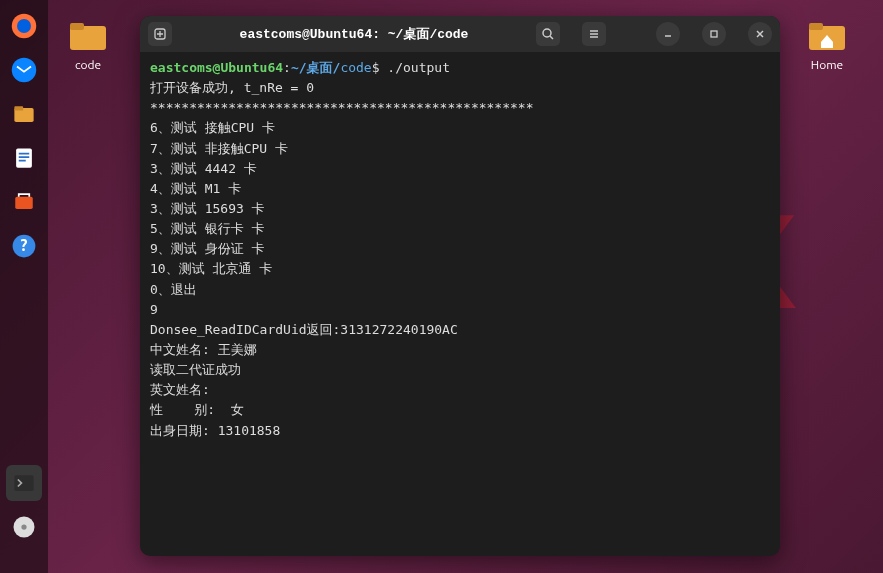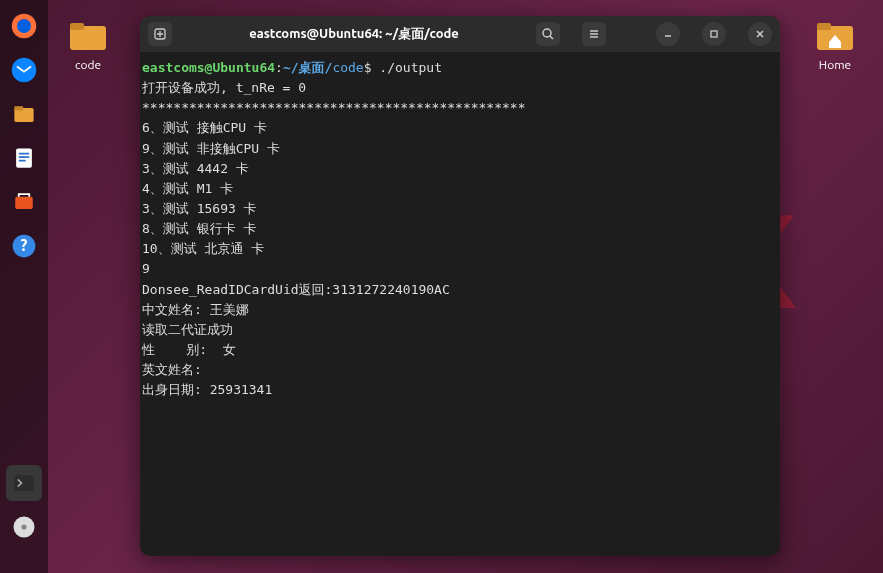--- a/index.html
+++ b/index.html
@@ -85,20 +85,21 @@
   z-index: 6;
 }
 
 .titlebar {
   height: 36px;
   background: #2c2c2c;
   display: flex;
   align-items: center;
   padding: 0 8px;
   gap: 22px;
+  font-family: Liberation Mono, monospace;
 }
 
 .titlebar-btn {
   width: 24px;
   height: 24px;
   border-radius: 50%;
   background: #3a3a3a;
   display: flex;
   align-items: center;
   justify-content: center;
@@ -114,21 +115,21 @@
 .title-text {
   flex: 1;
   text-align: center;
   color: #fff;
   font-size: 13px;
   font-weight: bold;
 }
 
 .terminal-body {
   flex: 1;
-  padding: 6px 2px;
+  padding: 6px 10px;
   font-family: "DejaVu Sans Mono", "Ubuntu Mono", monospace;
   font-size: 13px;
   line-height: 1.55;
   color: #ddd;
   overflow: hidden;
   position: relative;
 }
 
 .prompt-user { color: #6bd46b; font-weight: bold; }
 .prompt-path { color: #5da9e8; font-weight: bold; }
@@ -198,21 +199,21 @@
 <div class="desktop-icon" style="left:58px; top:18px;">
   <div class="icon-img">
     <svg viewBox="0 0 40 36">
         <rect x="2" y="8" width="36" height="24" rx="3" fill="#e8a33d"></rect>
         <rect x="2" y="5" width="14" height="7" rx="2" fill="#c9872a"></rect>
       </svg>
   </div>
   <span>code</span>
 </div>
 
-<div class="desktop-icon" style="right:18px; top:18px;">
+<div class="desktop-icon" style="right:26px; top:18px;">
   <div class="icon-img">
     <svg viewBox="0 0 40 36">
         <rect x="2" y="8" width="36" height="24" rx="3" fill="#e8a33d"></rect>
         <rect x="2" y="5" width="14" height="7" rx="2" fill="#c9872a"></rect>
         <path d="M14 24 L20 17 L26 24 L26 30 L14 30 Z" fill="#fff"></path>
       </svg>
   </div>
   <span>Home</span>
 </div>
 
@@ -256,27 +257,29 @@
           <line x1="9" y1="3" x2="3" y2="9" stroke="#ccc" stroke-width="1.5"></line>
         </svg>
     </div>
   </div>
 
   <div class="terminal-body">
     <div class="terminal-line"><span class="prompt-user">eastcoms@Ubuntu64</span><span>:</span><span class="prompt-path">~</span><span class="prompt-path">/桌面/</span><span class="prompt-code">code</span><span>$ </span><span>./output</span></div>
     <div class="terminal-line">打开设备成功, t_nRe = 0</div>
     <div class="terminal-line">*************************************************</div>
     <div class="terminal-line">6、测试 接触CPU 卡</div>
-    <div class="terminal-line">9、测试 非接触CPU 卡</div>
+    <div class="terminal-line">7、测试 非接触CPU 卡</div>
     <div class="terminal-line">3、测试 4442 卡</div>
     <div class="terminal-line">4、测试 M1 卡</div>
     <div class="terminal-line">3、测试 15693 卡</div>
-    <div class="terminal-line">8、测试 银行卡 卡</div>
+    <div class="terminal-line">5、测试 银行卡 卡</div>
+    <div class="terminal-line">9、测试 身份证 卡</div>
     <div class="terminal-line">10、测试 北京通 卡</div>
+    <div class="terminal-line">0、退出</div>
     <div class="terminal-line">9</div>
     <div class="terminal-line">Donsee_ReadIDCardUid返回:3131272240190AC</div>
     <div class="terminal-line">中文姓名: 王美娜</div>
     <div class="terminal-line">读取二代证成功</div>
+    <div class="terminal-line">英文姓名:</div>
     <div class="terminal-line">性    别:  女</div>
-    <div class="terminal-line">英文姓名:</div>
-    <div class="terminal-line">出身日期: 25931341</div>
+    <div class="terminal-line">出身日期: 13101858</div>
   </div>
 </div>
 
 </body></html>

